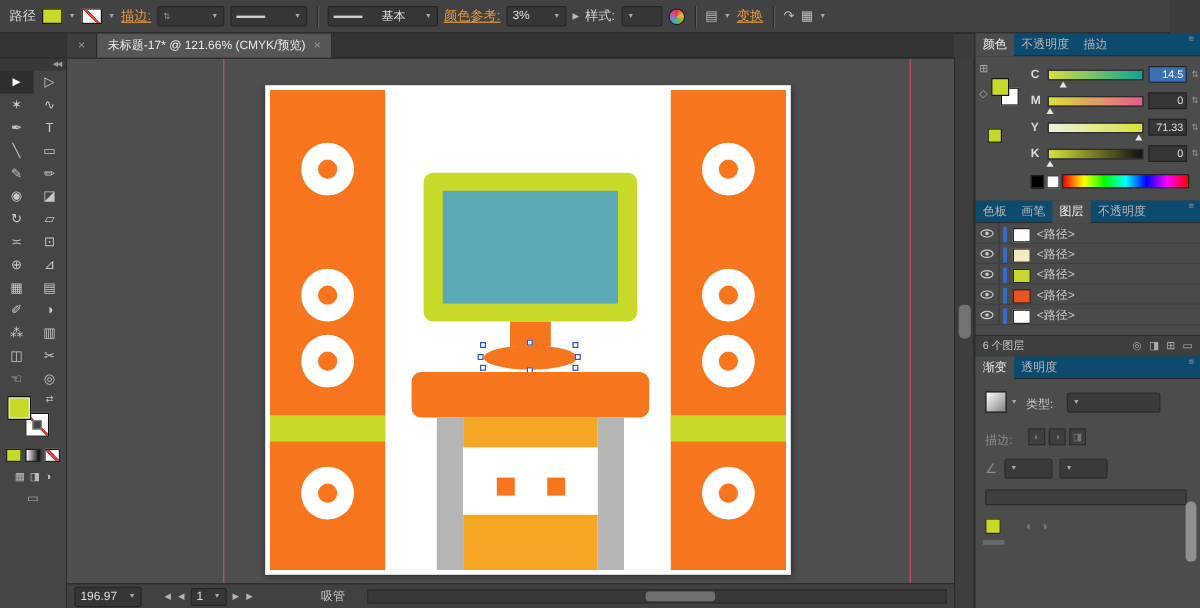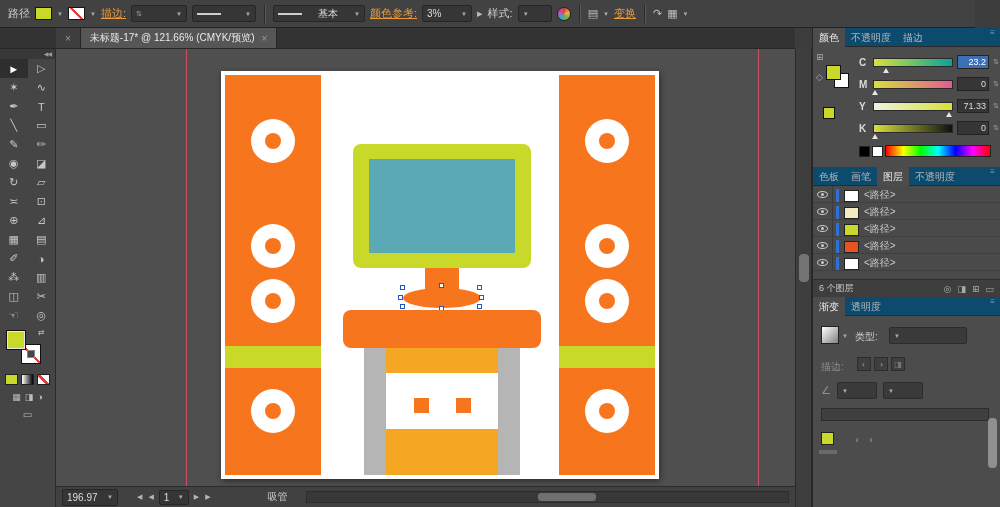--- a/index.html
+++ b/index.html
@@ -332,21 +332,21 @@
         </div>
         <span class="p2s"></span>
         <span class="p2f"></span>
         <span class="p3"></span>
         <div class="sliders">
           <div class="srow">
             <b class="schan">C</b>
             <span class="sbar sl-c">
                 <i class="knob" style="left:9px"></i>
               </span>
-            <span class="sval sel">23.2</span>
+            <span class="sval sel">14.5</span>
             <i class="spin">⇅</i>
           </div>
           <div class="srow">
             <b class="schan">M</b>
             <span class="sbar sl-m">
                 <i class="knob" style="left:-2px"></i>
               </span>
             <span class="sval">0</span>
             <i class="spin">⇅</i>
           </div>

